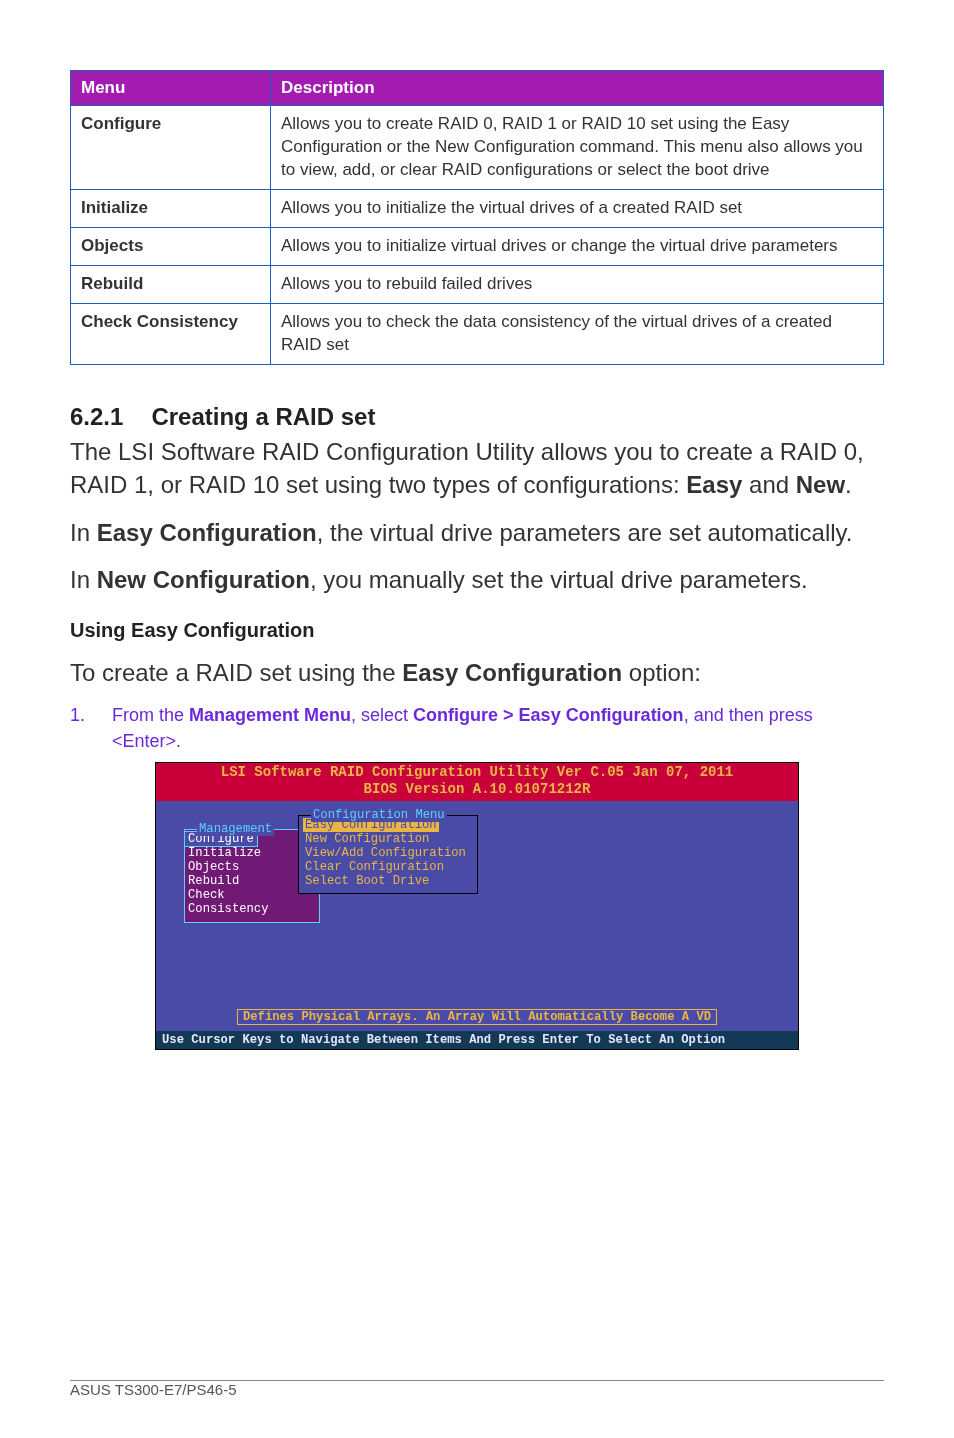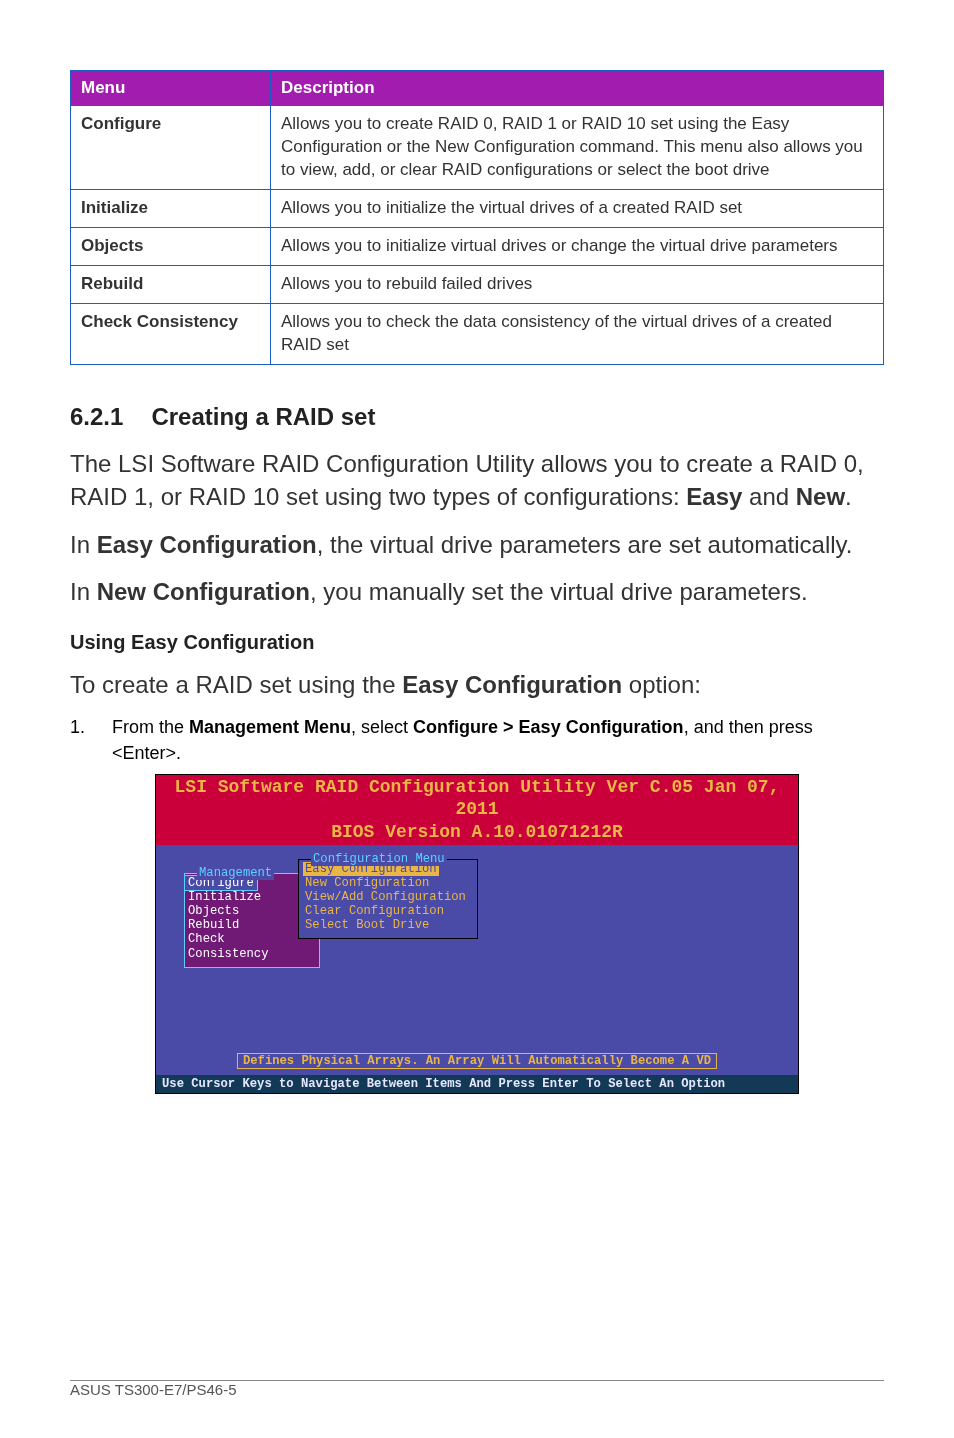--- a/index.html
+++ b/index.html
@@ -37,21 +37,21 @@
   }
   .table1 td.menu-col {
     font-weight: bold;
     width: 200px;
     white-space: nowrap;
   }
   h2 {
     font-size: 24px;
     color: #222;
     font-weight: bold;
-    margin-bottom: 16px;
+    margin-bottom: 4px;
   }
   h2 .secnum { display: inline-block; margin-right: 28px; }
   p.body {
     font-size: 24px;
     color: #333;
     line-height: 1.4;
     margin-bottom: 14px;
   }
   h3 {
     font-size: 20px;
@@ -60,21 +60,21 @@
     margin-top: 22px;
     margin-bottom: 14px;
   }
   ol.steps {
     margin-left: 0;
     padding-left: 0;
     list-style: none;
   }
   ol.steps > li {
     font-size: 18px;
-    color: #000000;
+    color: #6d28d9;
     line-height: 1.4;
     padding-left: 42px;
     text-indent: -42px;
     margin-bottom: 8px;
   }
   ol.steps > li .num {
     display: inline-block;
     width: 42px;
     text-indent: 0;
   }
@@ -93,21 +93,21 @@
     color: #ffffff;
     border: 1px solid #000;
     position: relative;
   }
   .bios-head {
     background: #c9003a;
     color: #e9b646;
     text-align: center;
     padding: 1px 0 2px 0;
     font-weight: bold;
-    font-size: 18px;
+    font-size: 14px;
     line-height: 1.25;
   }
   .bios-body {
     background: #4a4aa7;
     position: relative;
     padding: 10px 18px 6px 18px;
     height: 230px;
   }
   
   .mgmt-box {

